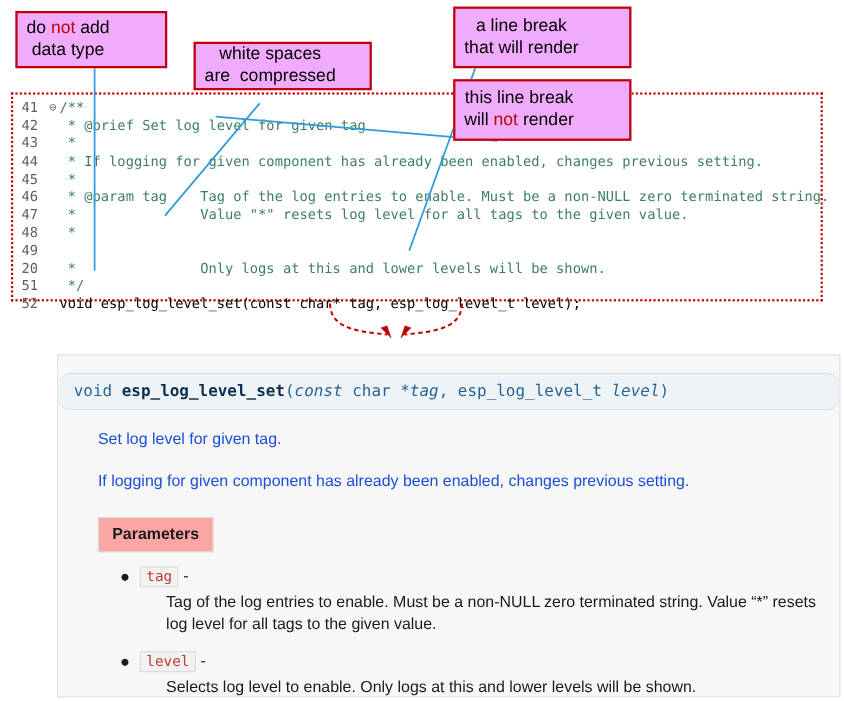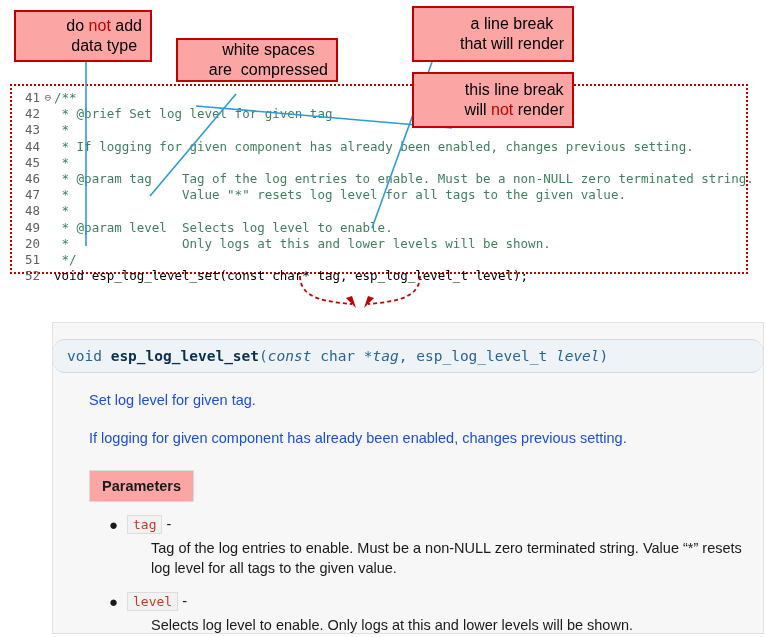--- a/index.html
+++ b/index.html
@@ -12,28 +12,28 @@
     height: 637px;
     position: relative;
     font-family: "Liberation Sans", sans-serif;
     overflow: hidden;
   }
 
   
   .callout {
     position: absolute;
     border: 2px solid #c00000;
-    background: #fca5a5;
+    background: #f0abfc;
     color: #000000;
     font-size: 16px;
     line-height: 1.25;
     text-align: center;
     display: flex;
     align-items: center;
-    justify-content: flex-end;
+    justify-content: flex-start;
     padding: 16px 8px;
     box-sizing: border-box;
     z-index: 5;
   }
   .callout .hl {
     color: #c00000;
   }
   #callout-datatype { left: 14px;  top: 10px;  width: 138px; height: 52px; }
   #callout-spaces   { left: 176px; top: 38px;  width: 162px; height: 44px; }
   #callout-break-render { left: 412px; top: 6px; width: 162px; height: 56px; }
@@ -56,21 +56,21 @@
     display: flex;
     align-items: flex-start;
     font-family: "DejaVu Sans Mono", monospace;
     font-size: 12.5px;
     line-height: 16.2px;
     white-space: pre;
   }
   .ln {
     width: 26px;
     min-width: 26px;
-    text-align: right;
+    text-align: center;
     color: #606060;
     font-family: "DejaVu Sans Mono", monospace;
     font-size: 12.5px;
     padding-right: 2px;
     user-select: none;
   }
   .fold {
     width: 12px;
     min-width: 12px;
     text-align: center;
@@ -229,21 +229,20 @@
     <span class="code-txt"> *               Value "*" resets log level for all tags to the given value.</span>
   </div>
   <div class="code-line">
     <span class="ln">48</span>
     <span class="fold"></span>
     <span class="code-txt"> *</span>
   </div>
   <div class="code-line">
     <span class="ln">49</span>
     <span class="fold"></span>
-    <span class="code-txt"> * @param level  Selects log level to enable.</span>
   </div>
   <div class="code-line">
     <span class="ln">20</span>
     <span class="fold"></span>
     <span class="code-txt"> *               Only logs at this and lower levels will be shown.</span>
   </div>
   <div class="code-line">
     <span class="ln">51</span>
     <span class="fold"></span>
     <span class="code-txt"> */</span>

